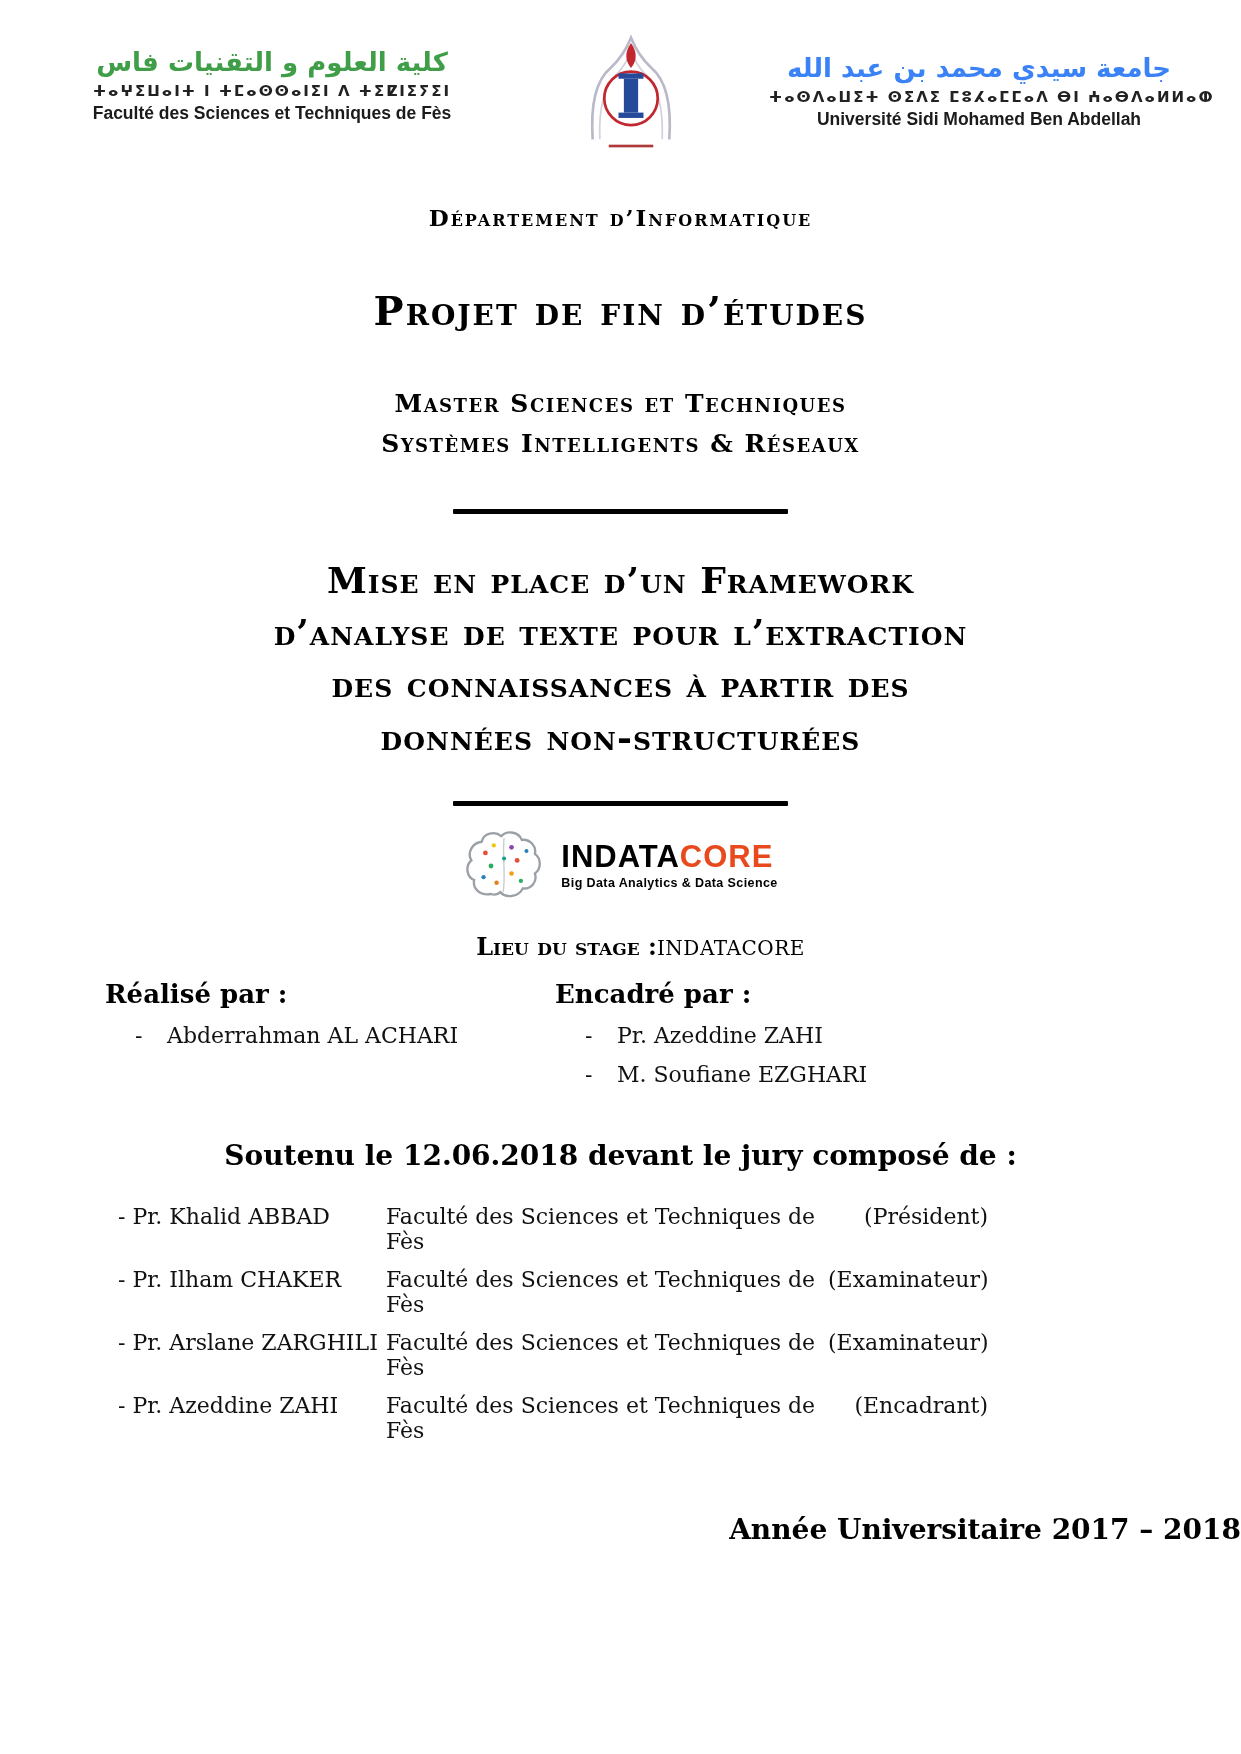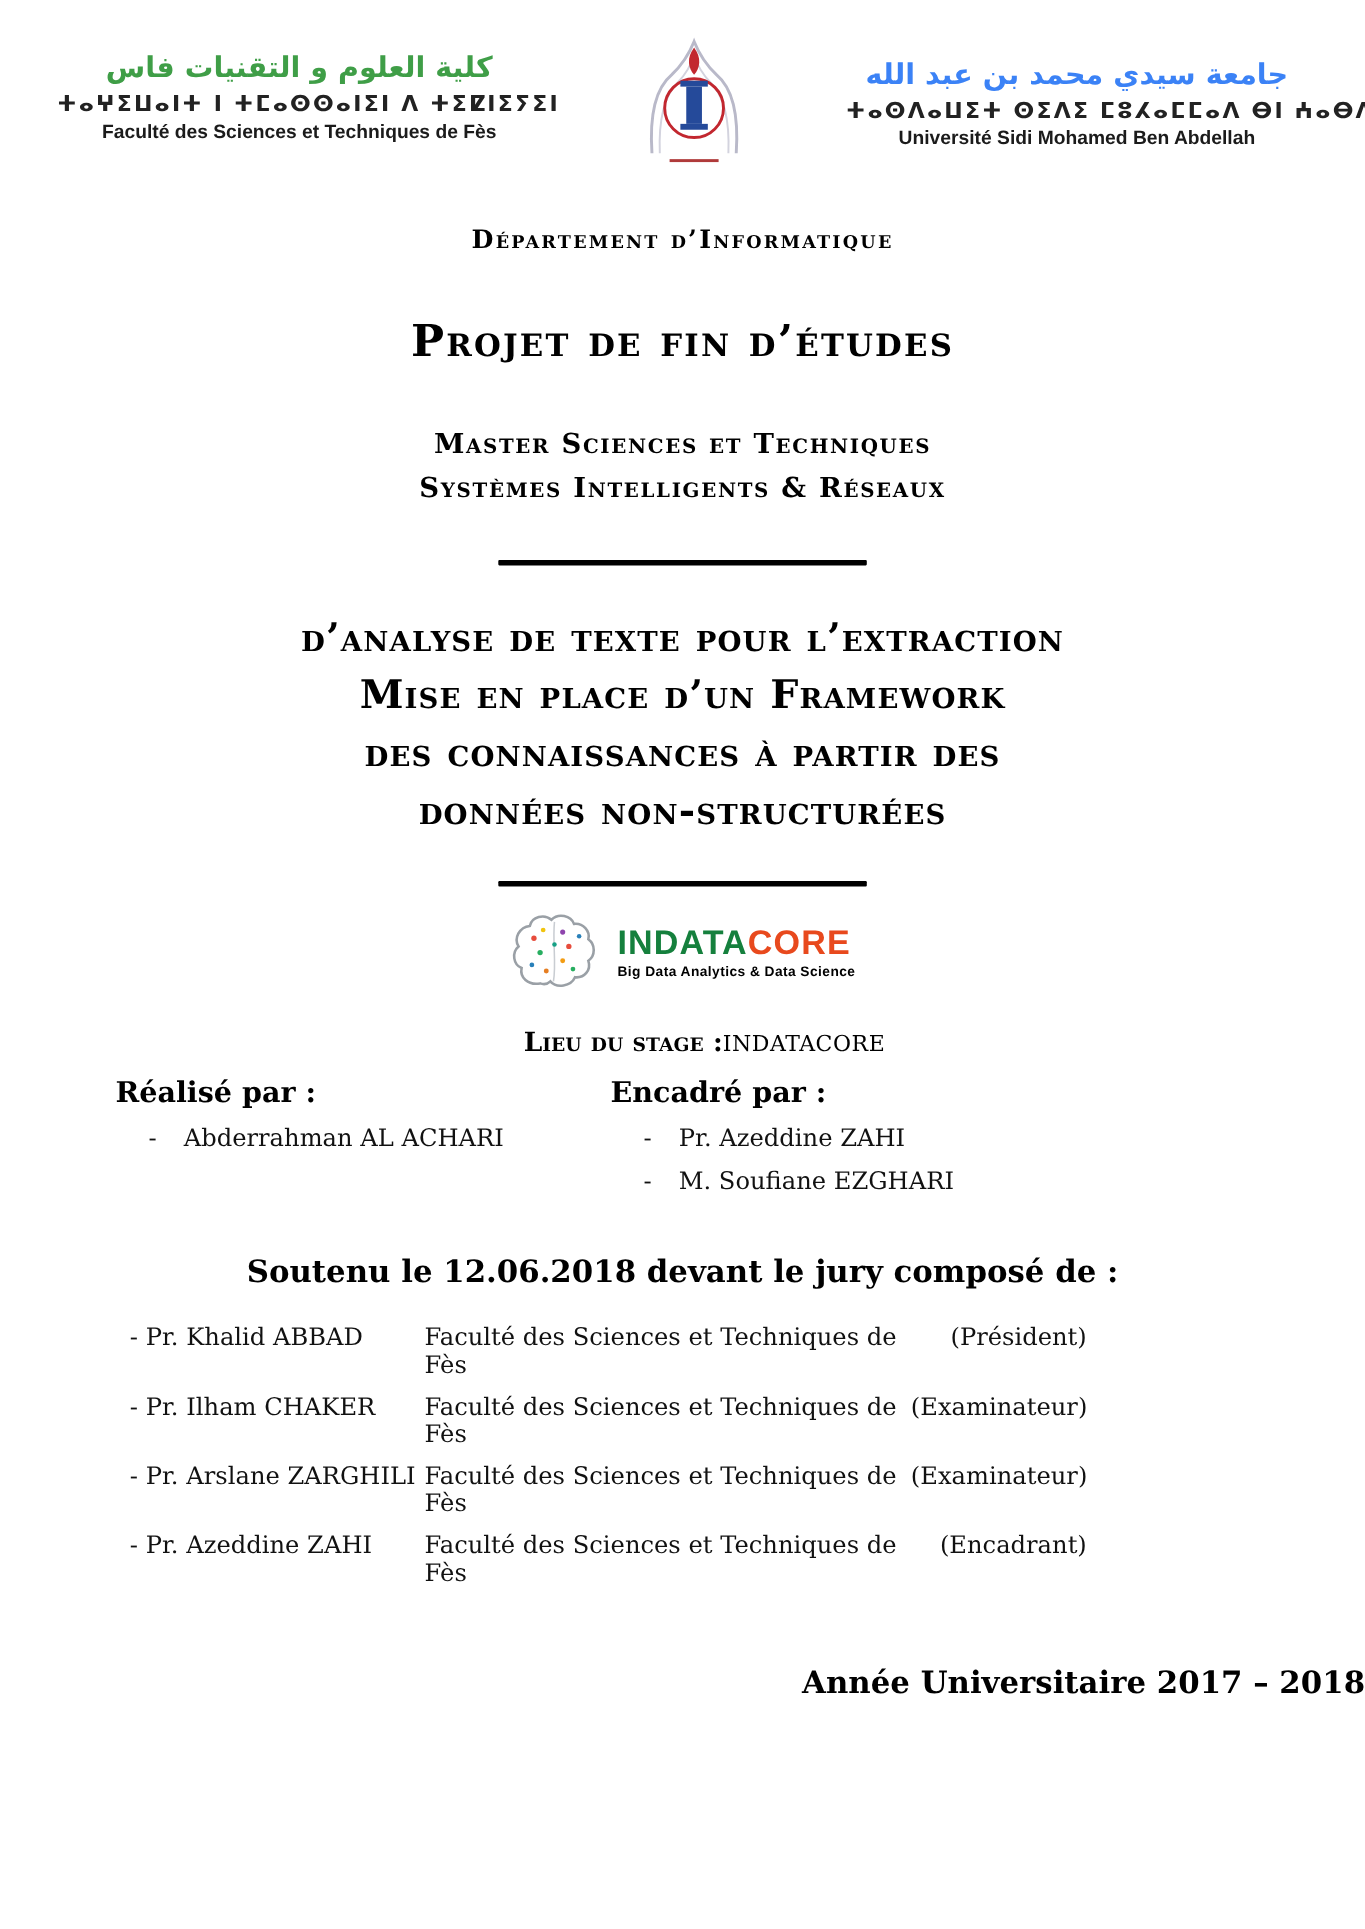--- a/index.html
+++ b/index.html
@@ -23,21 +23,21 @@
   .inst-block.left  { width:440px; padding-top:16px; }
   .inst-block.right { width:420px; padding-top:22px; }
   .arabic {
     font-family:"DejaVu Sans","Liberation Sans",sans-serif;
     font-weight:bold; font-size:26px; line-height:1.25;
   }
   .arabic.green { color:#3f9e47; }
   .arabic.olive { color:#3b82f6; }
   .tifinagh {
     font-family:"DejaVu Sans",sans-serif;
-    font-weight:bold; font-size:20px; color:#222;
+    font-weight:bold; font-size:15px; color:#222;
     letter-spacing:2px; margin-top:3px; white-space:nowrap;
   }
   .inst-latin {
     font-family:"Liberation Sans","DejaVu Sans",sans-serif;
     font-weight:bold; font-size:17.5px; color:#1b1b1b; margin-top:3px;
   }
   .emblem { width:110px; display:flex; justify-content:center; }
 
   
   .sc { font-variant:small-caps; font-weight:bold; text-align:center; color:#000; }
@@ -48,21 +48,21 @@
   .rule.second { margin-top:38px; }
   .main-title { margin:40px auto 0; font-size:36px; letter-spacing:1px; line-height:1.45; }
 
   
   .brand { margin-top:22px; display:flex; justify-content:center; align-items:center; gap:14px; }
   .brand-text { text-align:left; }
   .brand-name {
     font-family:"Liberation Sans","DejaVu Sans",sans-serif;
     font-weight:bold; font-size:31px; letter-spacing:1px; line-height:1;
   }
-  .brand-name .gray { color:#15803d;text-align:right; }
+  .brand-name .gray { color:#000000;text-align:right; }
   .brand-name .red  { color:#e8491d; }
   .brand-tagline {
     font-family:"Liberation Sans","DejaVu Sans",sans-serif;
     font-weight:bold; font-size:12.5px; color:#000000; margin-top:4px; letter-spacing:0.4px;
   }
 
   
   .stage { margin-top:28px; text-align:center;padding-left:40px; }
   .stage-label { font-variant:small-caps; font-weight:bold; font-size:24px; color:#000; }
   .stage-value { font-size:20px; letter-spacing:0.5px; color:#000; }
@@ -126,22 +126,22 @@
   <div class="sc project">Projet de fin d’études</div>
 
   <div class="sc master-block">
     <div>Master Sciences et Techniques</div>
     <div>Systèmes Intelligents &amp; Réseaux</div>
   </div>
 
   <div class="rule"></div>
 
   <h1 class="sc main-title">
+    <div>Mise en place d’un Framework</div>
     <div>d’analyse de texte pour l’extraction</div>
-    <div>Mise en place d’un Framework</div>
     <div>des connaissances à partir des</div>
     <div>données non-structurées</div>
   </h1>
 
   <div class="rule second"></div>
 
   <div class="brand">
     <svg width="84" height="76" viewBox="0 0 90 80">
       <path d="M30 70 C18 72 10 64 12 55 C4 52 2 40 9 34 C4 26 10 15 20 14 C22 5 34 2 41 8 C48 1 60 4 63 12 C72 11 79 19 77 27 C84 32 84 43 77 48 C80 57 73 65 64 64 C60 73 46 75 40 68 C37 71 33 71 30 70 Z" fill="none" stroke="#9aa0a6" stroke-width="2.5"></path>
       <path d="M44 10 C42 30 46 50 43 68" fill="none" stroke="#c9cdd2" stroke-width="1.5"></path>

